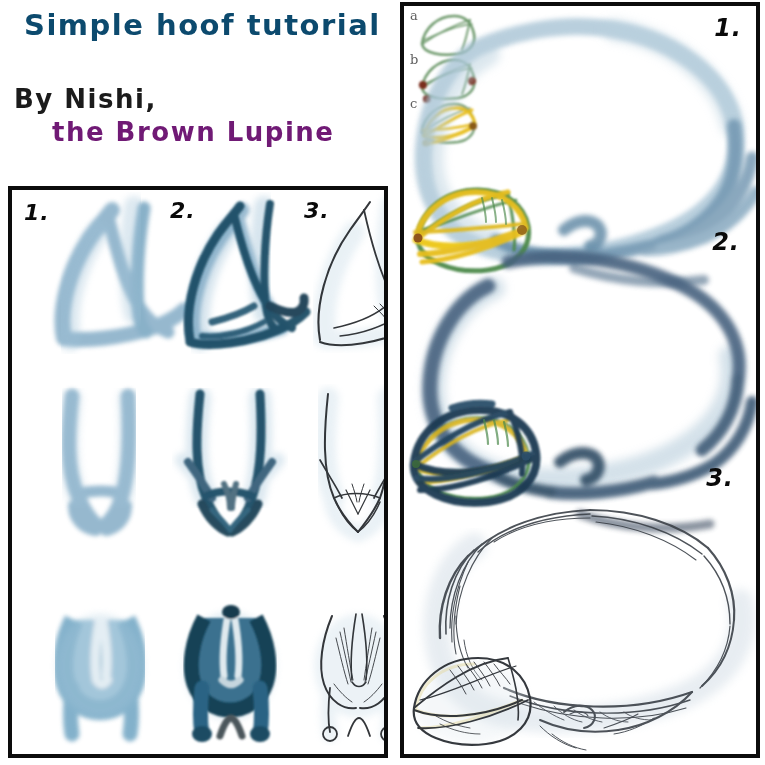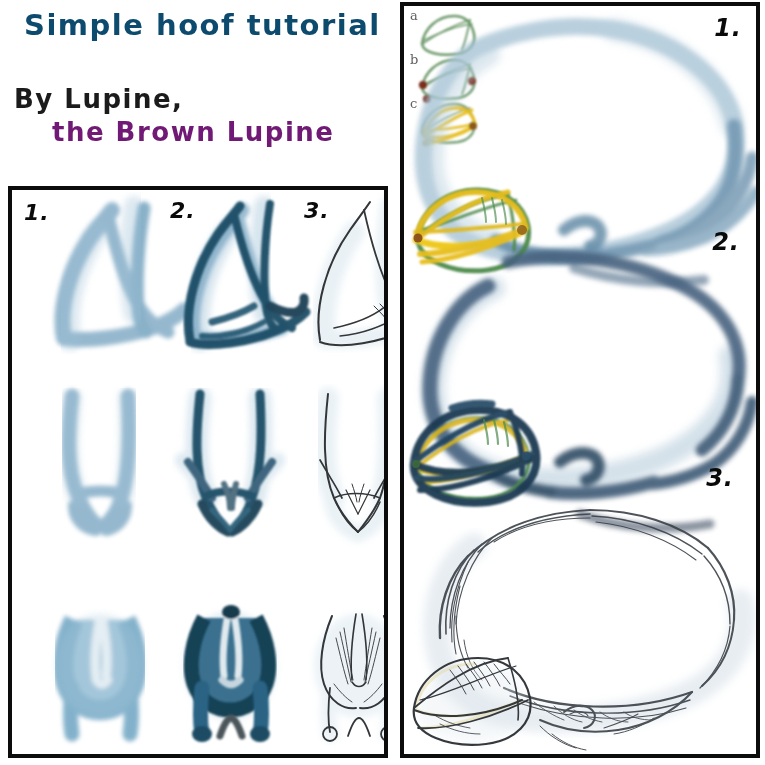--- a/index.html
+++ b/index.html
@@ -35,21 +35,21 @@
   svg{display:block;}
   .nohit{pointer-events:none;}
 </style>
 </head>
 <body>
 
 <div id="root">
 
   <div class="title-block">
     <div class="title-main">Simple hoof tutorial</div>
-    <div class="title-by">By  Lupine,</div>
+    <div class="title-by">By  Nishi,</div>
     <div class="title-sub">the  Brown Lupine</div>
   </div>
 
   <div class="panel" id="left-panel">
     <div class="panel-inner">
 
       <div class="step-num" style="left:12px;top:10px;">1.</div>
       <div class="step-num" style="left:158px;top:8px;">2.</div>
       <div class="step-num" style="left:292px;top:8px;">3.</div>
 

